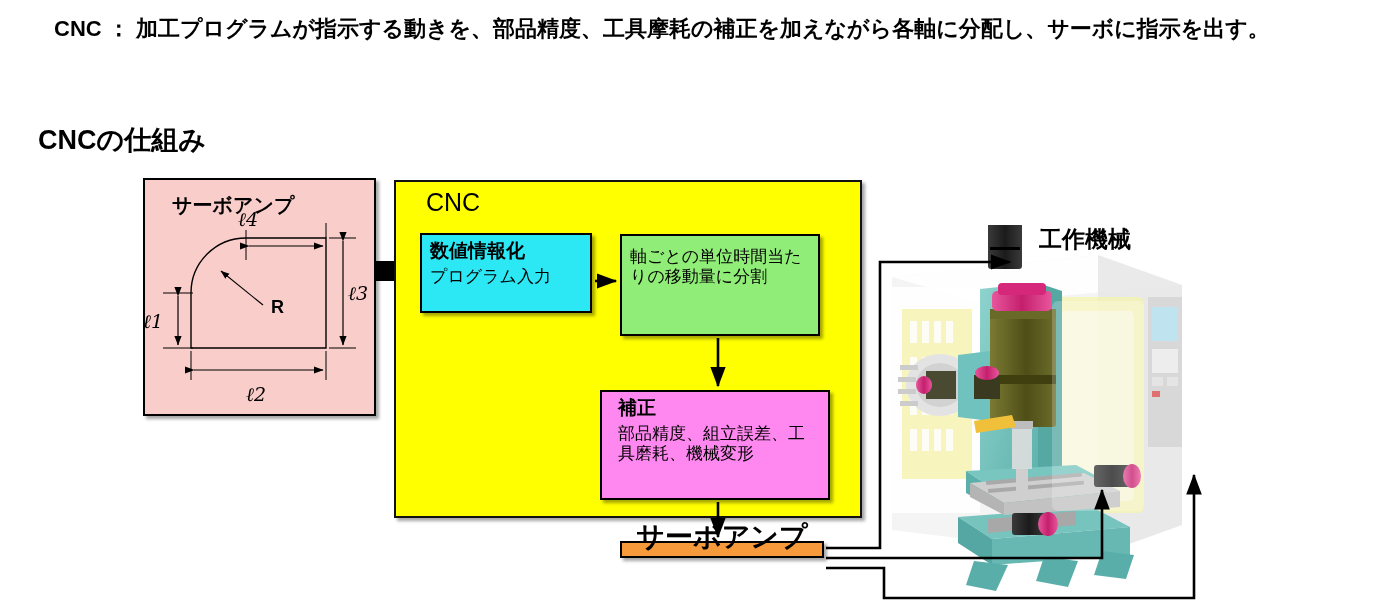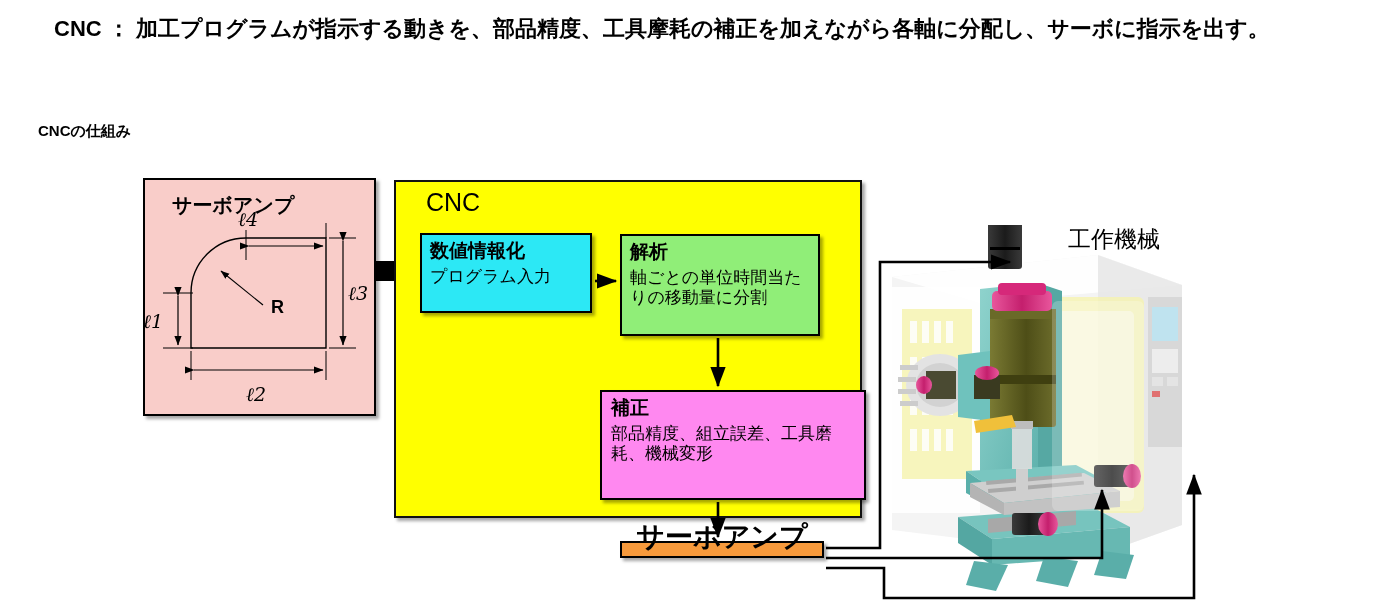--- a/index.html
+++ b/index.html
@@ -10,21 +10,21 @@
     color:#000;
     overflow:hidden;
     position:relative;
   }
   #stage{position:absolute;left:0;top:0;width:1384px;height:611px;}
 
   
   .hdr{position:absolute;font-weight:bold;white-space:nowrap;letter-spacing:0px;margin-left:20px;}
   #hdr-line1{left:34px;top:14px;font-size:22px;}
   #hdr-line2{left:34px;top:52px;font-size:22px;}
-  #section-title{position:absolute;left:38px;top:122px;font-size:15px;font-weight:bold;}
+  #section-title{position:absolute;left:38px;top:122px;font-size:27px;font-weight:bold;}
 
   
   #drawing-box{
     position:absolute;left:143px;top:178px;width:233px;height:238px;
     background:#f9cdc9;border:2px solid #000;box-sizing:border-box;
     box-shadow:3px 3px 3px rgba(0,0,0,.35);
   }
   #drawing-title{position:absolute;left:172px;top:192px;font-size:20px;font-weight:bold;}
   #drawing-svg{position:absolute;left:143px;top:178px;width:233px;height:238px;}
 
@@ -39,33 +39,33 @@
   }
   #cnc-label{position:absolute;left:410px;top:188px;font-size:25px;color:#000;margin-left:16px;}
 
   .proc-box{position:absolute;border:2px solid #000;box-sizing:border-box;
             box-shadow:3px 3px 3px rgba(0,0,0,.35);}
   .proc-head{font-size:19px;font-weight:bold;line-height:1.1;}
   .proc-body{font-size:17px;line-height:1.18;margin-top:5px;}
 
   #box-numeric{left:420px;top:233px;width:172px;height:80px;background:#2ce8f5;padding:6px 8px;}
   #box-analysis{left:620px;top:234px;width:200px;height:102px;background:#90ee78;padding:6px 8px;}
-  #box-compensate{left:600px;top:390px;width:266px;height:110px;background:#ff88f0;padding:6px 9px;}
+  #box-compensate{left:600px;top:390px;width:230px;height:110px;background:#ff88f0;padding:6px 16px;}
 
   
   #servo-amp{
     position:absolute;left:620px;top:541px;width:204px;height:17px;
     background:#f79a3c;border:2px solid #000;box-sizing:border-box;
     box-shadow:3px 3px 3px rgba(0,0,0,.35);
     display:flex;align-items:flex-end;justify-content:center;
     font-size:28px;font-weight:bold;
   }
 
   
-  #machine-label{position:absolute;left:1039px;top:224px;font-size:23px;font-weight:normal;margin-left:29px;}
+  #machine-label{position:absolute;left:1039px;top:224px;font-size:23px;font-weight:bold;}
 
   
   #wiring{position:absolute;left:0;top:0;width:1384px;height:611px;pointer-events:none;}
 
   
   #machine{position:absolute;left:862px;top:225px;width:330px;height:375px;}
 </style>
 </head>
 <body>
 
@@ -119,21 +119,20 @@
 
   <div id="cnc-box"></div>
   <div id="cnc-label">CNC</div>
 
   <div class="proc-box" id="box-numeric">
     <div class="proc-head">数値情報化</div>
     <div class="proc-body">プログラム入力</div>
   </div>
 
   <div class="proc-box" id="box-analysis">
-    <div class="proc-head">解析</div>
     <div class="proc-body">軸ごとの単位時間当たりの移動量に分割</div>
   </div>
 
   <div class="proc-box" id="box-compensate">
     <div class="proc-head">補正</div>
     <div class="proc-body">部品精度、組立誤差、工具磨耗、機械変形</div>
   </div>
 
   <div id="servo-amp">
     <span>サーボアンプ</span>

